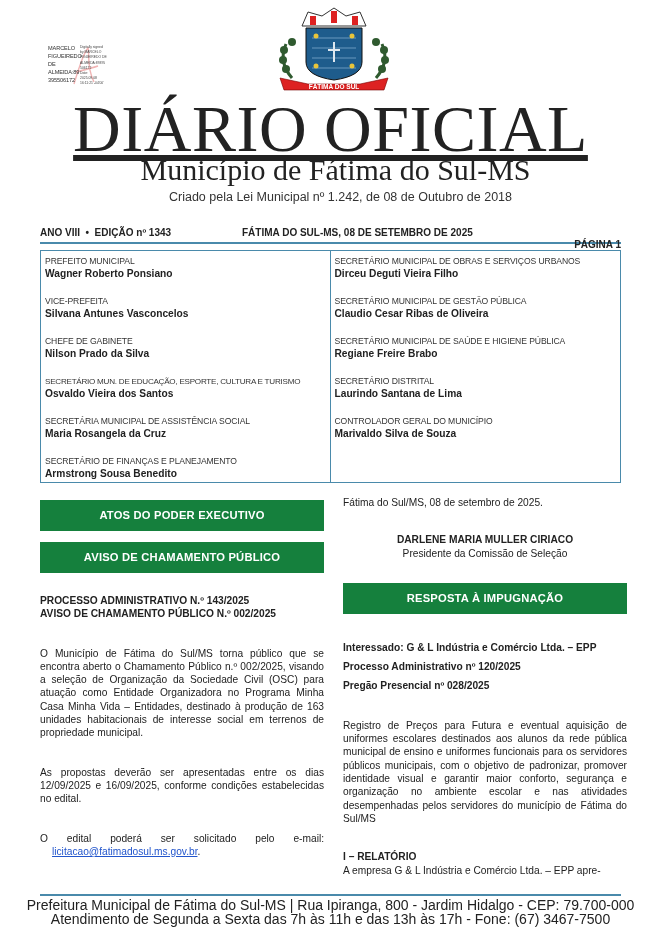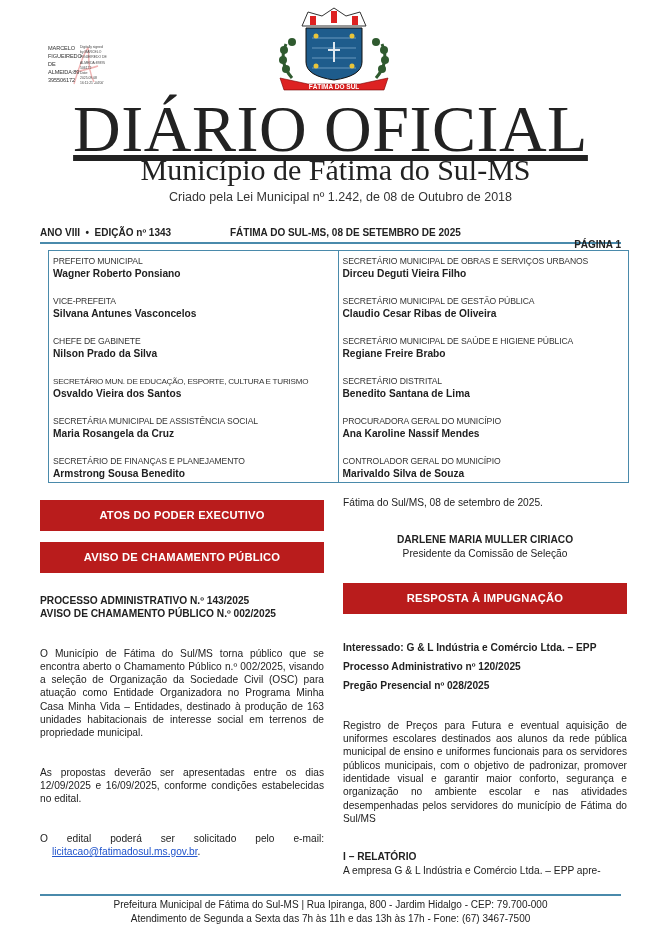--- a/index.html
+++ b/index.html
@@ -19,48 +19,48 @@
   .title { position: absolute; left: 0; width: 661px; top: 96px; text-align: center;
     font-family: "Liberation Serif", serif; font-size: 66px; line-height: 66px; letter-spacing: 0.5px; color: #222; text-decoration: underline; }
   .subtitle { position: absolute; left: 0; width: 661px; top: 154px; text-align: center; padding-left: 10px;
     font-family: "Liberation Serif", serif; font-size: 30px; line-height: 32px; color: #222; }
   .law { position: absolute; left: 0; width: 661px; top: 190px; text-align: center; padding-left: 20px;
     font-size: 12.5px; line-height: 14px; color: #333; }
 
   
   .edbar { position: absolute; left: 40px; top: 222px; width: 581px; height: 22px;
     border-bottom: 2px solid #4a8aab; border-top: 1px solid transparent;
-    display: flex; align-items: center; font-size: 10px; font-weight: bold; color: #222; }
+    display: flex; align-items: center; font-size: 10px; font-weight: bold; color: #222; gap: 12px; }
   .edbar .a { width: 190px; }
   .edbar .b { flex: 1; }
   .edbar .c { text-align: right; margin-top: 24px; }
 
   
-  .officials { position: absolute; left: 48px; top: 250px; width: 581px; height: 233px;
+  .officials { position: absolute; left: 40px; top: 250px; width: 581px; height: 233px;
     border: 1.5px solid #4a8aab; display: flex; }
   .off-col { width: 50%; padding: 5px 4px 0 4px; }
   .off-col.left { border-right: 1.5px solid #4a8aab; }
   .off-item { height: 40px; }
   .off-role { font-size: 8.6px; line-height: 11px; color: #333; letter-spacing: -0.1px; white-space: nowrap; }
   .off-name { font-size: 10.2px; line-height: 13px; font-weight: bold; color: #222; white-space: nowrap; }
 
   
   .colL { position: absolute; left: 40px; top: 500px; width: 284px; }
   .colR { position: absolute; left: 343px; top: 496px; width: 284px; }
 
-  .banner { background: #b91c1c; color: #fff; font-weight: bold; text-align: center;
+  .banner { background: #15803d; color: #fff; font-weight: bold; text-align: center;
     font-size: 11.2px; height: 31px; line-height: 31px; letter-spacing: 0.2px; }
 
   .p { font-size: 10.2px; line-height: 13.3px; color: #222; text-align: justify; }
   .bold { font-weight: bold; }
   .link { color: #2255cc; text-decoration: underline; padding-left: 12px; }
 
   
   .foot-rule { position: absolute; left: 40px; top: 894px; width: 581px; height: 1.5px; background: #4a8aab; }
-  .foot { position: absolute; left: 0; width: 661px; top: 898px; text-align: center; font-size: 10px; line-height: 14px; color: #222; }
+  .foot { position: absolute; left: 0; width: 661px; top: 898px; text-align: center; font-size: 14px; line-height: 14px; color: #222; }
 </style>
 </head>
 <body>
 
 <div class="sig">
   <svg class="sig-mark" viewBox="0 0 30 44">
     <path d="M4 40 C10 20, 14 8, 18 4 C20 10, 16 22, 24 38 M6 28 C14 26, 22 24, 28 22" stroke="#f0b4b4" stroke-width="1.4" fill="none"></path>
   </svg>
   <div class="sig-name">
     <div>MARCELO</div>
@@ -157,25 +157,21 @@
     <div class="off-item">
       <div class="off-role">SECRETÁRIO MUNICIPAL DE GESTÃO PÚBLICA</div>
       <div class="off-name">Claudio Cesar Ribas de Oliveira</div>
     </div>
     <div class="off-item">
       <div class="off-role">SECRETÁRIO MUNICIPAL DE SAÚDE E HIGIENE PÚBLICA</div>
       <div class="off-name">Regiane Freire Brabo</div>
     </div>
     <div class="off-item">
       <div class="off-role">SECRETÁRIO DISTRITAL</div>
-      <div class="off-name">Benedito Santana de Lima</div>
-    </div>
-    <div class="off-item">
-      <div class="off-role">PROCURADORA GERAL DO MUNICÍPIO</div>
-      <div class="off-name">Ana Karoline Nassif Mendes</div>
+      <div class="off-name">Laurindo Santana de Lima</div>
     </div>
     <div class="off-item">
       <div class="off-role">CONTROLADOR GERAL DO MUNICÍPIO</div>
       <div class="off-name">Marivaldo Silva de Souza</div>
     </div>
   </div>
 </div>
 
 <div class="colL">
   <div class="banner">ATOS DO PODER EXECUTIVO</div>

